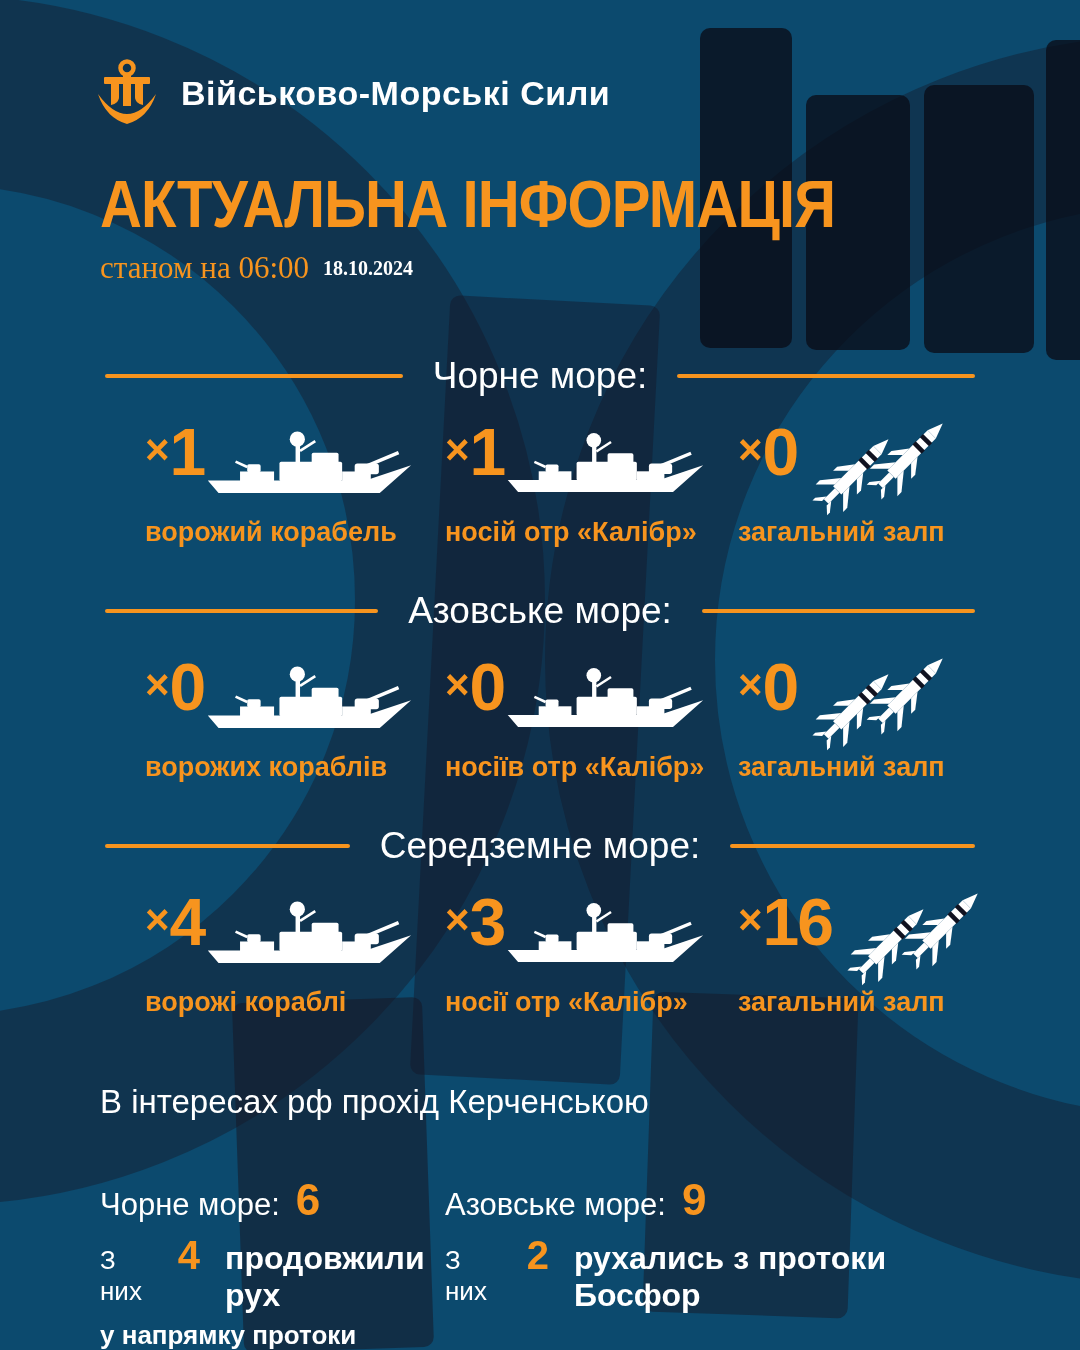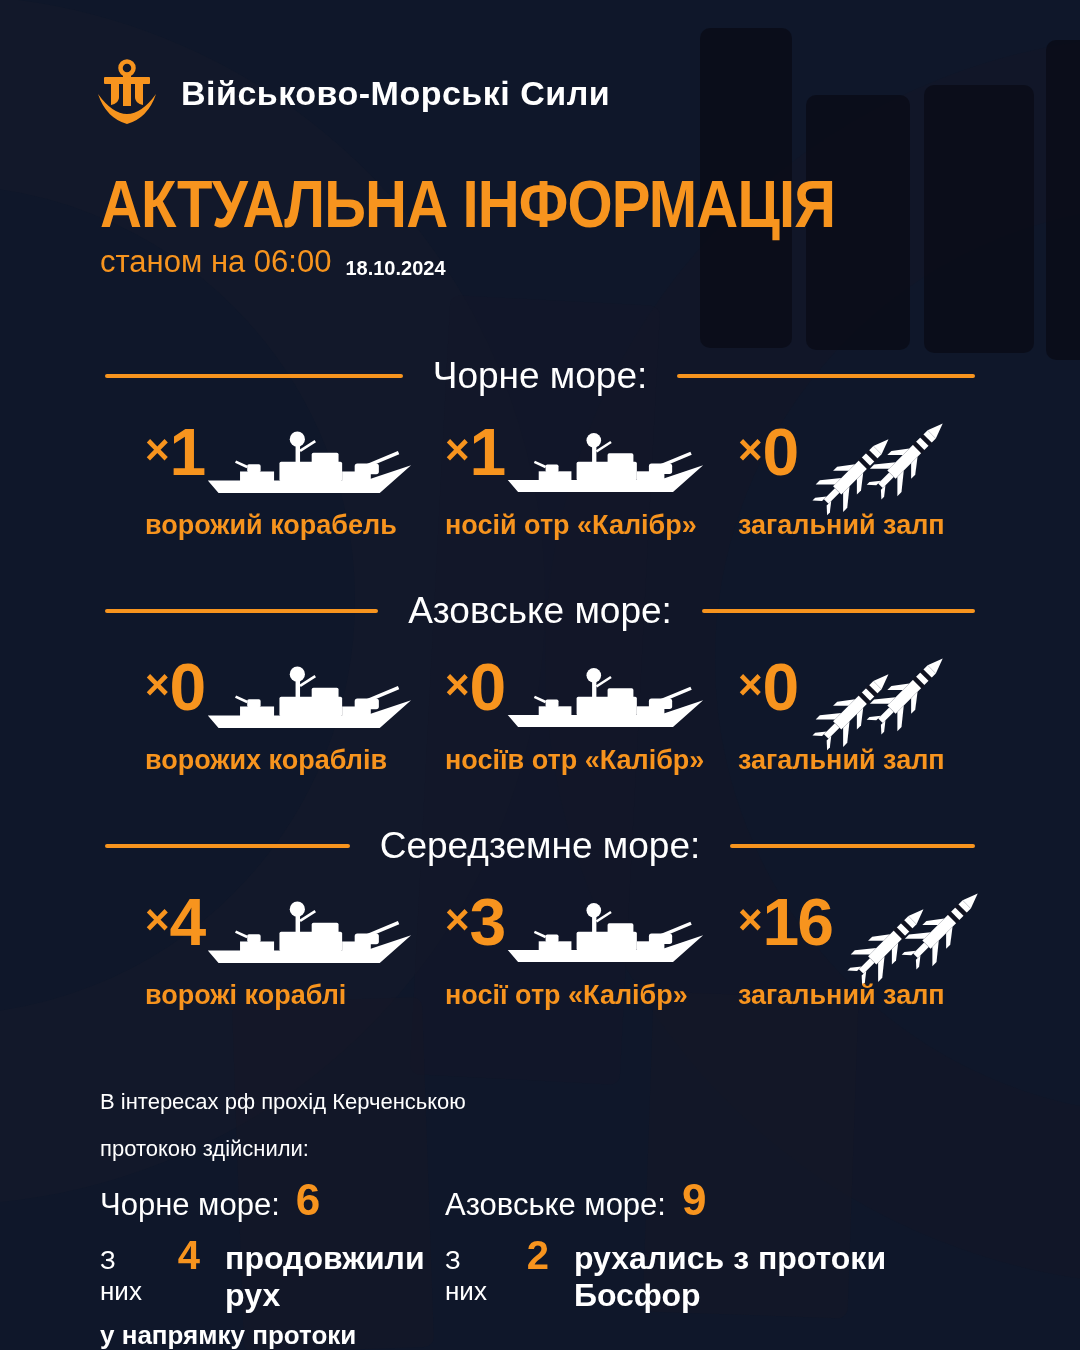--- a/index.html
+++ b/index.html
@@ -1,35 +1,35 @@
 <!DOCTYPE html>
 <html><head>
 <meta charset="utf-8">
 <style>
   html,body{margin:0;padding:0;background:#05060c;}
   .canvas{
     position:relative;width:1080px;height:1350px;overflow:hidden;
-    background:#0f172a;
+    background:#0c4a6e;
     font-family:"Liberation Sans","DejaVu Sans",sans-serif;
     color:#fff;
   }
   .bg{position:absolute;inset:0;pointer-events:none;}
 
   
   .brand{position:absolute;left:95px;top:58px;display:flex;align-items:center;gap:22px;}
   .brand-logo{width:64px;height:70px;flex:none;}
   .brand-name{font-size:34px;font-weight:700;letter-spacing:.5px;color:#fff;}
 
   
   .title{
     position:absolute;left:100px;top:166px;
     font-size:66px;font-weight:800;color:#F7941E;white-space:nowrap;
     transform:scaleX(.88);transform-origin:left top;letter-spacing:-1px;
   }
-  .subtitle{position:absolute;left:100px;top:244px;display:flex;align-items:flex-end;gap:14px;}
+  .subtitle{position:absolute;left:100px;top:250px;display:flex;align-items:center;gap:14px;font-family:Liberation Serif, serif;}
   .asof{font-size:31px;color:#F7941E;font-stretch:condensed;}
   .date{font-size:20px;color:#fff;font-weight:700;}
 
   
   .sec{position:absolute;left:105px;right:105px;display:flex;align-items:center;gap:30px;}
   .sec1{top:355px}.sec2{top:590px}.sec3{top:825px}
   .sec .line{flex:1;height:4px;background:#F7941E;border-radius:2px;}
   .sec-title{font-size:37px;font-weight:400;color:#fff;white-space:nowrap;font-stretch:condensed;}
 
   
@@ -39,24 +39,24 @@
   .c1{left:145px;width:300px}
   .c2{left:445px;width:295px}
   .c3{left:738px;width:250px}
   .stat-top{display:flex;align-items:flex-start;height:90px;}
   .count{display:flex;align-items:flex-start;color:#F7941E;line-height:1;margin-top:4px;}
   .count .x{font-size:42px;font-weight:700;margin-top:10px;}
   .count .v{font-size:66px;font-weight:800;letter-spacing:-2px;}
   .ship{width:206px;height:80px;margin-left:2px;margin-top:12px;flex:none;}
   .c2 .ship{width:198px;}
   .missiles{width:160px;height:112px;margin-left:6px;margin-top:-8px;flex:none;}
-  .caption{margin-top:5px;font-size:27px;font-weight:700;color:#F7941E;white-space:nowrap;}
-
-  
-  .kerch-heading{position:absolute;left:100px;top:1078px;font-size:22px;line-height:47px;color:#fff;font-stretch:condensed;}
+  .caption{margin-top:12px;font-size:27px;font-weight:700;color:#F7941E;white-space:nowrap;}
+
+  
+  .kerch-heading{position:absolute;left:100px;top:1078px;font-size:33px;line-height:47px;color:#fff;font-stretch:condensed;}
   .kcol{position:absolute;top:1178px;}
   .kcol1{left:100px;width:340px;}
   .kcol2{left:445px;width:520px;}
   .sea-line{display:flex;align-items:baseline;gap:16px;}
   .sea-name{font-size:31px;color:#fff;font-stretch:condensed;}
   .sea-num{font-size:44px;font-weight:800;color:#F7941E;line-height:1;}
   .detail{display:flex;align-items:baseline;gap:25px;margin-top:12px;}
   .d-pre{font-size:26px;color:#fff;}
   .d-num{font-size:40px;font-weight:800;color:#F7941E;line-height:1;}
   .d-text{font-size:32px;color:#fff;font-weight:600;}
@@ -268,21 +268,20 @@
         <svg class="missiles" viewBox="-8 -16 178 128">
             <use href="#missiles-pair"></use>
           </svg>
       </div>
       <div class="caption">загальний залп</div>
     </div>
   </div>
 
   <div class="kerch-heading">
     <div>В інтересах рф прохід Керченською</div>
-    <div>протокою здійснили:</div>
   </div>
 
   <div class="kcol kcol1">
     <div class="sea-line">
       <span class="sea-name">Чорне море:</span>
       <span class="sea-num">6</span>
     </div>
     <div class="detail">
       <span class="d-pre">З них</span>
       <span class="d-num">4</span>

